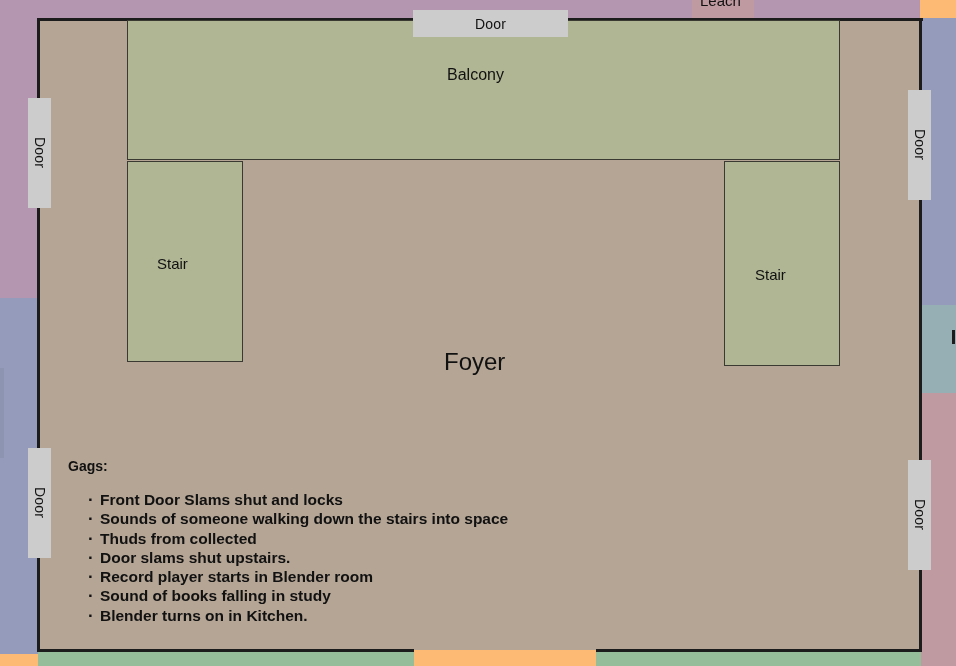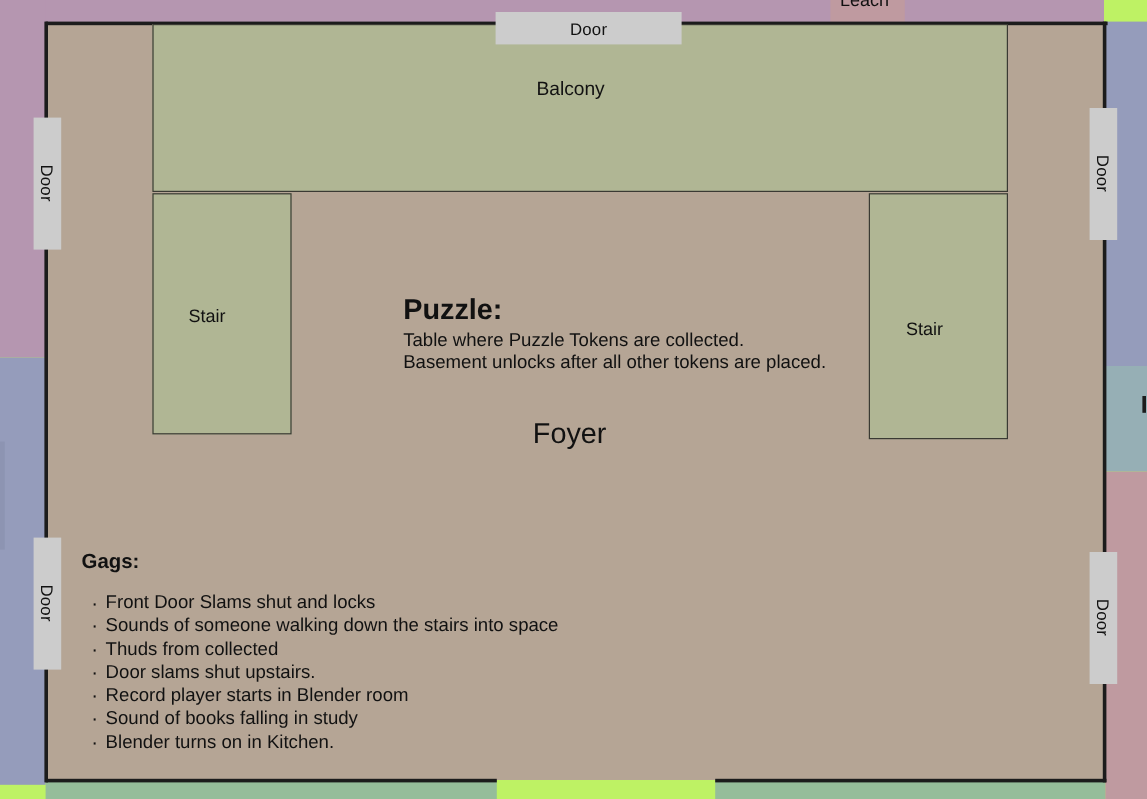--- a/index.html
+++ b/index.html
@@ -10,21 +10,21 @@
   }
   body {
     font-family: "Liberation Sans", sans-serif;
   }
 
   #plan {
     position: relative;
     width: 956px;
     height: 666px;
     overflow: hidden;
-    background: #bef264;
+    background: #fdba74;
     user-select: none;
   }
 
   
   .room {
     position: absolute;
     box-sizing: border-box;
     display: flex;
     align-items: center;
     justify-content: center;
@@ -114,28 +114,29 @@
   }
 
   
   .gags-note {
     position: absolute;
     left: 68px;
     top: 458px;
     color: #111111;
   }
   .gags-title {
-    font-size: 17px;
+    font-size: 14px;
     font-weight: bold;
-    margin: 0 0 15px 0;
+    margin: 0 0 4px 0;
   }
   .gags-list {
-    margin: 4px;
+    margin: 16px;
     padding: 0;
     list-style: none;
+    font-weight: bold;
   }
   .gags-list li {
     font-size: 15.5px;
     line-height: 1.245;
     white-space: nowrap;
     padding-left: 16px;
     position: relative;
   }
   .gags-list li::before {
     content: "\00b7";
@@ -193,25 +194,20 @@
   <div class="door" style="left:413px; top:10px; width:155px; height:27px;">Door</div>
 
   <div class="door vertical" style="left:28px; top:98px; width:23px; height:110px;">Door</div>
 
   <div class="door vertical" style="left:28px; top:448px; width:23px; height:110px;">Door</div>
 
   <div class="door vertical" style="left:908px; top:90px; width:23px; height:110px;">Door</div>
 
   <div class="door vertical" style="left:908px; top:460px; width:23px; height:110px;">Door</div>
 
-  <div class="puzzle-note">
-    <div class="puzzle-title">Puzzle:</div>
-    <div class="puzzle-line">Table where Puzzle Tokens are collected.</div>
-    <div class="puzzle-line">Basement unlocks after all other tokens are placed.</div>
-  </div>
 
   <div class="label-foyer" style="left:444px; top:348px;">Foyer</div>
 
   <div class="gags-note">
     <div class="gags-title">Gags:</div>
     <ul class="gags-list">
       <li>Front Door Slams shut and locks</li>
       <li>Sounds of someone walking down the stairs into space</li>
       <li>Thuds from collected</li>
       <li>Door slams shut upstairs.</li>

